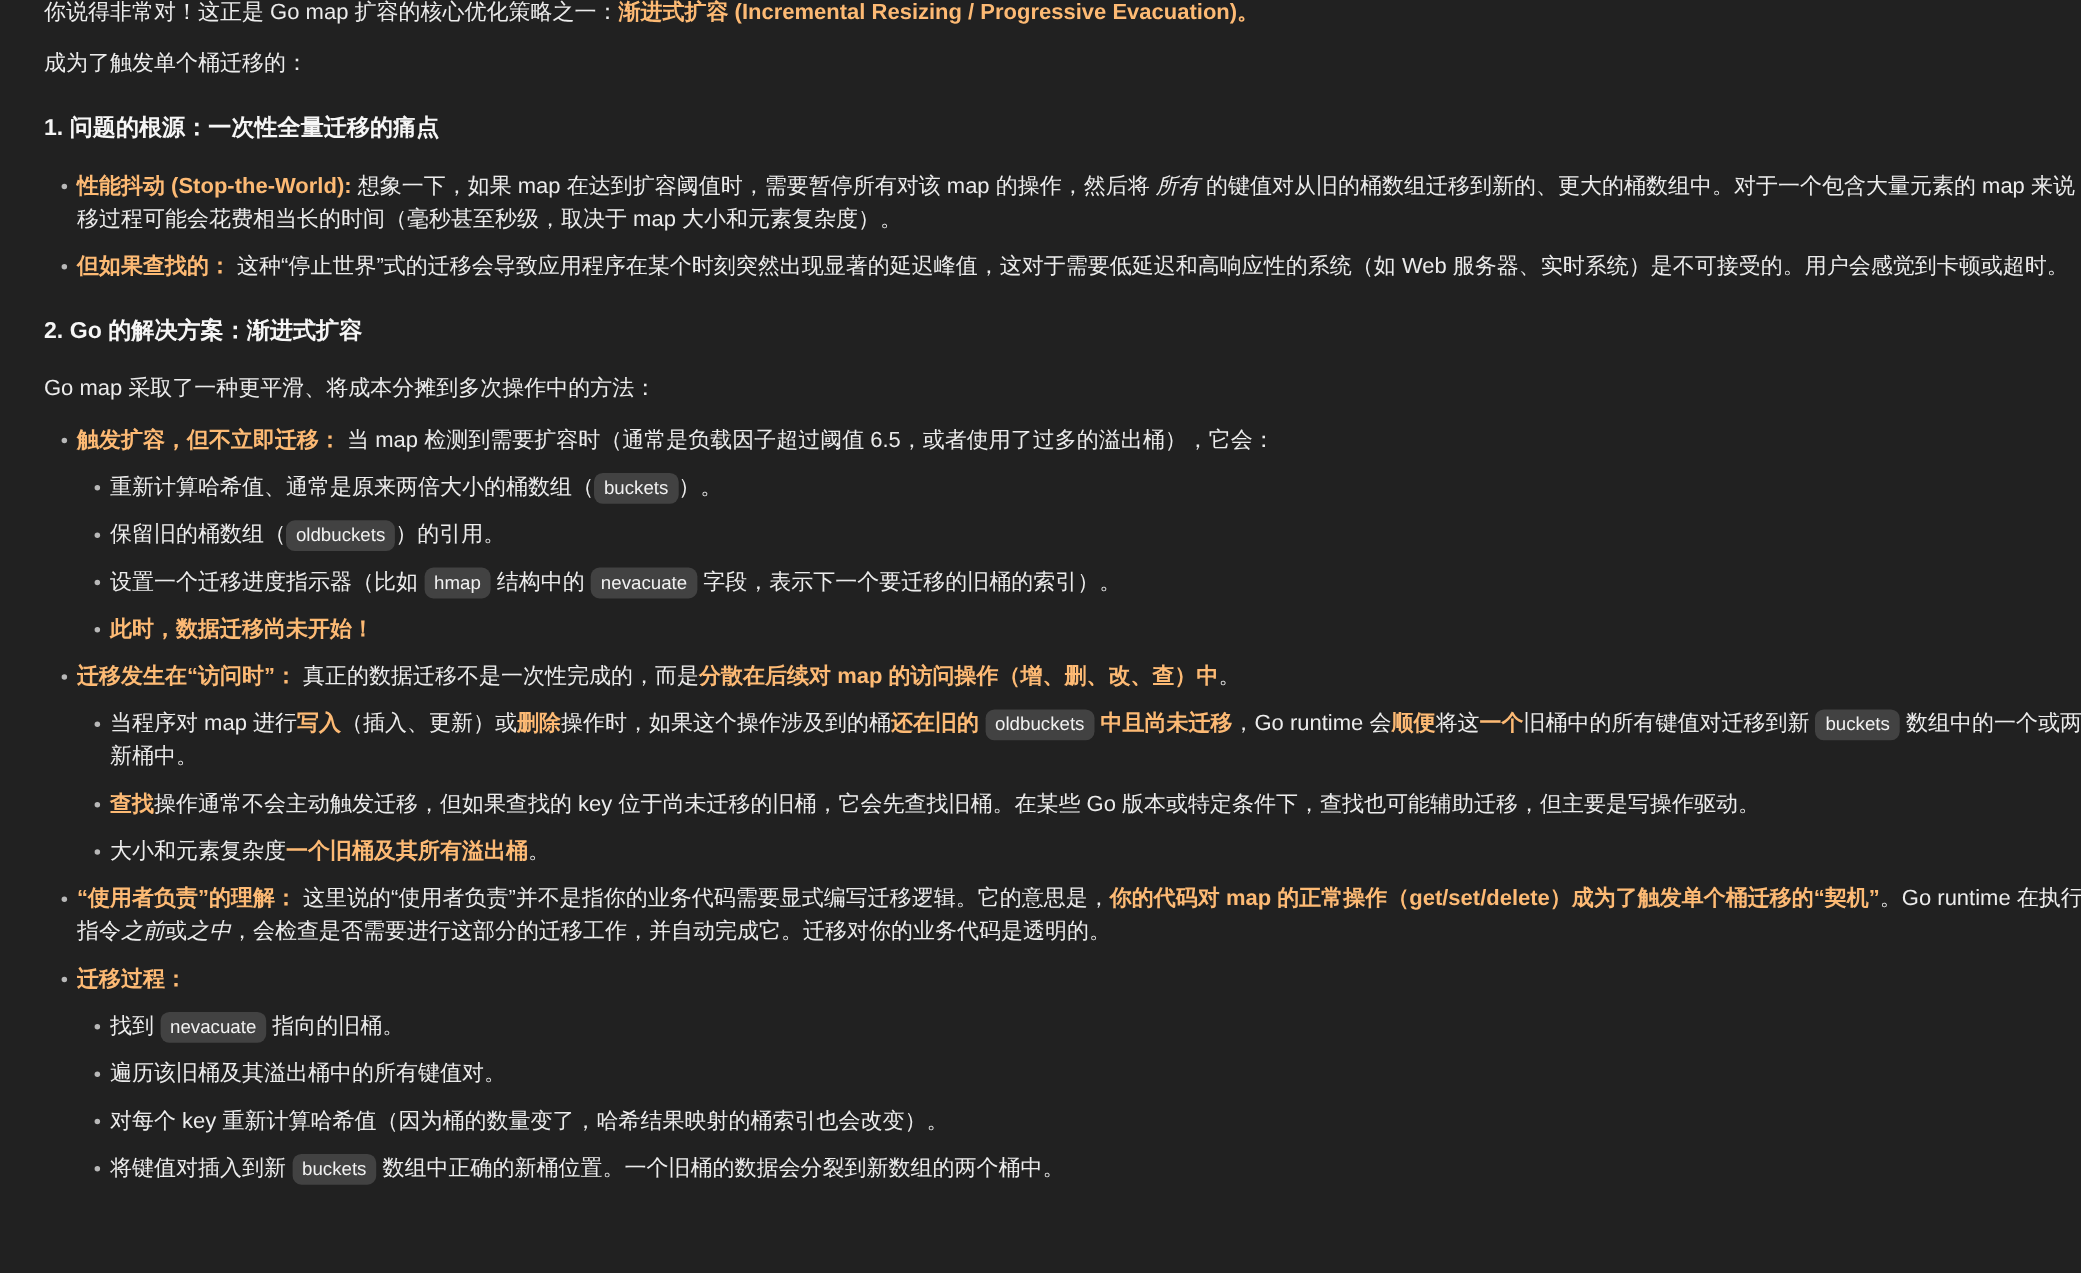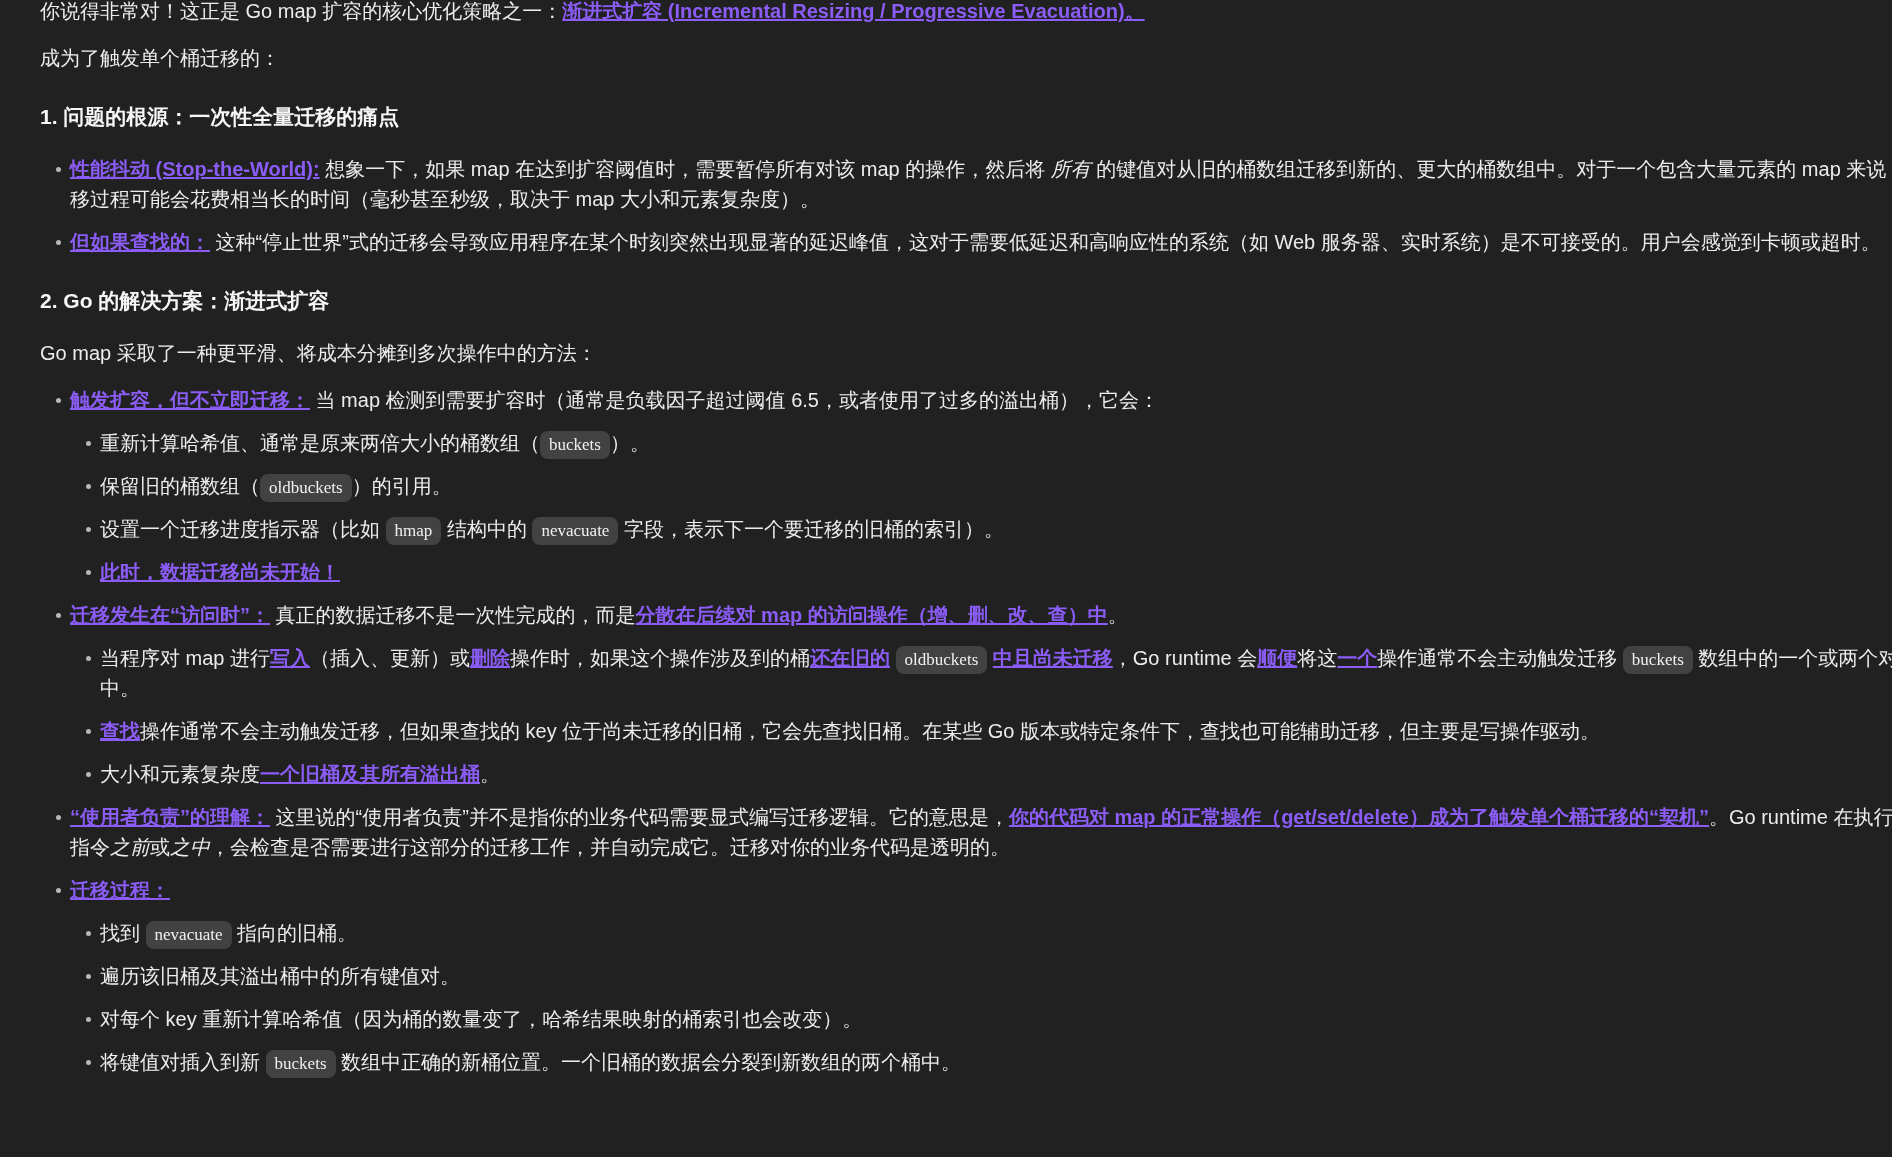--- a/index.html
+++ b/index.html
@@ -37,24 +37,24 @@
     content: "";
     position: absolute;
     left: -14px;
     top: 12.5px;
     width: 5px;
     height: 5px;
     border-radius: 50%;
     background: #b8b8b8;
   }
   li > ul { margin: 13px 0 0 0; }
-  strong { font-weight: 700; color: #8b5cf6; text-decoration: underline; }
+  strong { font-weight: 700; color: #fdba74; }
   em { }
   code {
-    font-family: Liberation Serif, serif;
+    font-family: Liberation Sans, sans-serif;
     font-size: 17px;
     line-height: 1;
     background: #424242;
     color: #f1f1f1;
     padding: 4px 9px 5px 9px;
     border-radius: 8px;
     white-space: nowrap;
   }
 </style>
 </head>
@@ -71,21 +71,21 @@
     <h3><span>2. Go 的解决方案：渐进式扩容</span></h3>
     <p><span>Go map 采取了一种更平滑、将成本分摊到多次操作中的方法：</span></p>
     <ul>
       <li><strong>触发扩容，但不立即迁移：</strong><span> 当 map 检测到需要扩容时（通常是负载因子超过阈值 6.5，或者使用了过多的溢出桶），它会：</span><ul>
           <li><span>重新计算哈希值、通常是原来两倍大小的桶数组（</span><code>buckets</code><span>）。</span></li>
           <li><span>保留旧的桶数组（</span><code>oldbuckets</code><span>）的引用。</span></li>
           <li><span>设置一个迁移进度指示器（比如 </span><code>hmap</code><span> 结构中的 </span><code>nevacuate</code><span> 字段，表示下一个要迁移的旧桶的索引）。</span></li>
           <li><strong>此时，数据迁移尚未开始！</strong></li>
         </ul></li>
       <li><strong>迁移发生在“访问时”：</strong><span> 真正的数据迁移不是一次性完成的，而是</span><strong>分散在后续对 map 的访问操作（增、删、改、查）中</strong><span>。</span><ul>
-          <li><span>当程序对 map 进行</span><strong>写入</strong><span>（插入、更新）或</span><strong>删除</strong><span>操作时，如果这个操作涉及到的桶</span><strong>还在旧的</strong><span> </span><code>oldbuckets</code><span> </span><strong>中且尚未迁移</strong><span>，Go runtime 会</span><strong>顺便</strong><span>将这</span><strong>一个</strong><span>操作通常不会主动触发迁移 </span><code>buckets</code><span> 数组中的一个或两个对应的新桶中。</span></li>
+          <li><span>当程序对 map 进行</span><strong>写入</strong><span>（插入、更新）或</span><strong>删除</strong><span>操作时，如果这个操作涉及到的桶</span><strong>还在旧的</strong><span> </span><code>oldbuckets</code><span> </span><strong>中且尚未迁移</strong><span>，Go runtime 会</span><strong>顺便</strong><span>将这</span><strong>一个</strong><span>旧桶中的所有键值对迁移到新 </span><code>buckets</code><span> 数组中的一个或两个对应的新桶中。</span></li>
           <li><strong>查找</strong><span>操作通常不会主动触发迁移，但如果查找的 key 位于尚未迁移的旧桶，它会先查找旧桶。在某些 Go 版本或特定条件下，查找也可能辅助迁移，但主要是写操作驱动。</span></li>
           <li><span>大小和元素复杂度</span><strong>一个旧桶及其所有溢出桶</strong><span>。</span></li>
         </ul></li>
       <li><strong>“使用者负责”的理解：</strong><span> 这里说的“使用者负责”并不是指你的业务代码需要显式编写迁移逻辑。它的意思是，</span><strong>你的代码对 map 的正常操作（get/set/delete）成为了触发单个桶迁移的“契机”</strong><span>。Go runtime 在执行你的操作指令</span><em>之前</em><span>或</span><em>之中</em><span>，会检查是否需要进行这部分的迁移工作，并自动完成它。迁移对你的业务代码是透明的。</span></li>
       <li><strong>迁移过程：</strong><ul>
           <li><span>找到 </span><code>nevacuate</code><span> 指向的旧桶。</span></li>
           <li><span>遍历该旧桶及其溢出桶中的所有键值对。</span></li>
           <li><span>对每个 key 重新计算哈希值（因为桶的数量变了，哈希结果映射的桶索引也会改变）。</span></li>
           <li><span>将键值对插入到新 </span><code>buckets</code><span> 数组中正确的新桶位置。一个旧桶的数据会分裂到新数组的两个桶中。</span></li>
         </ul></li>

